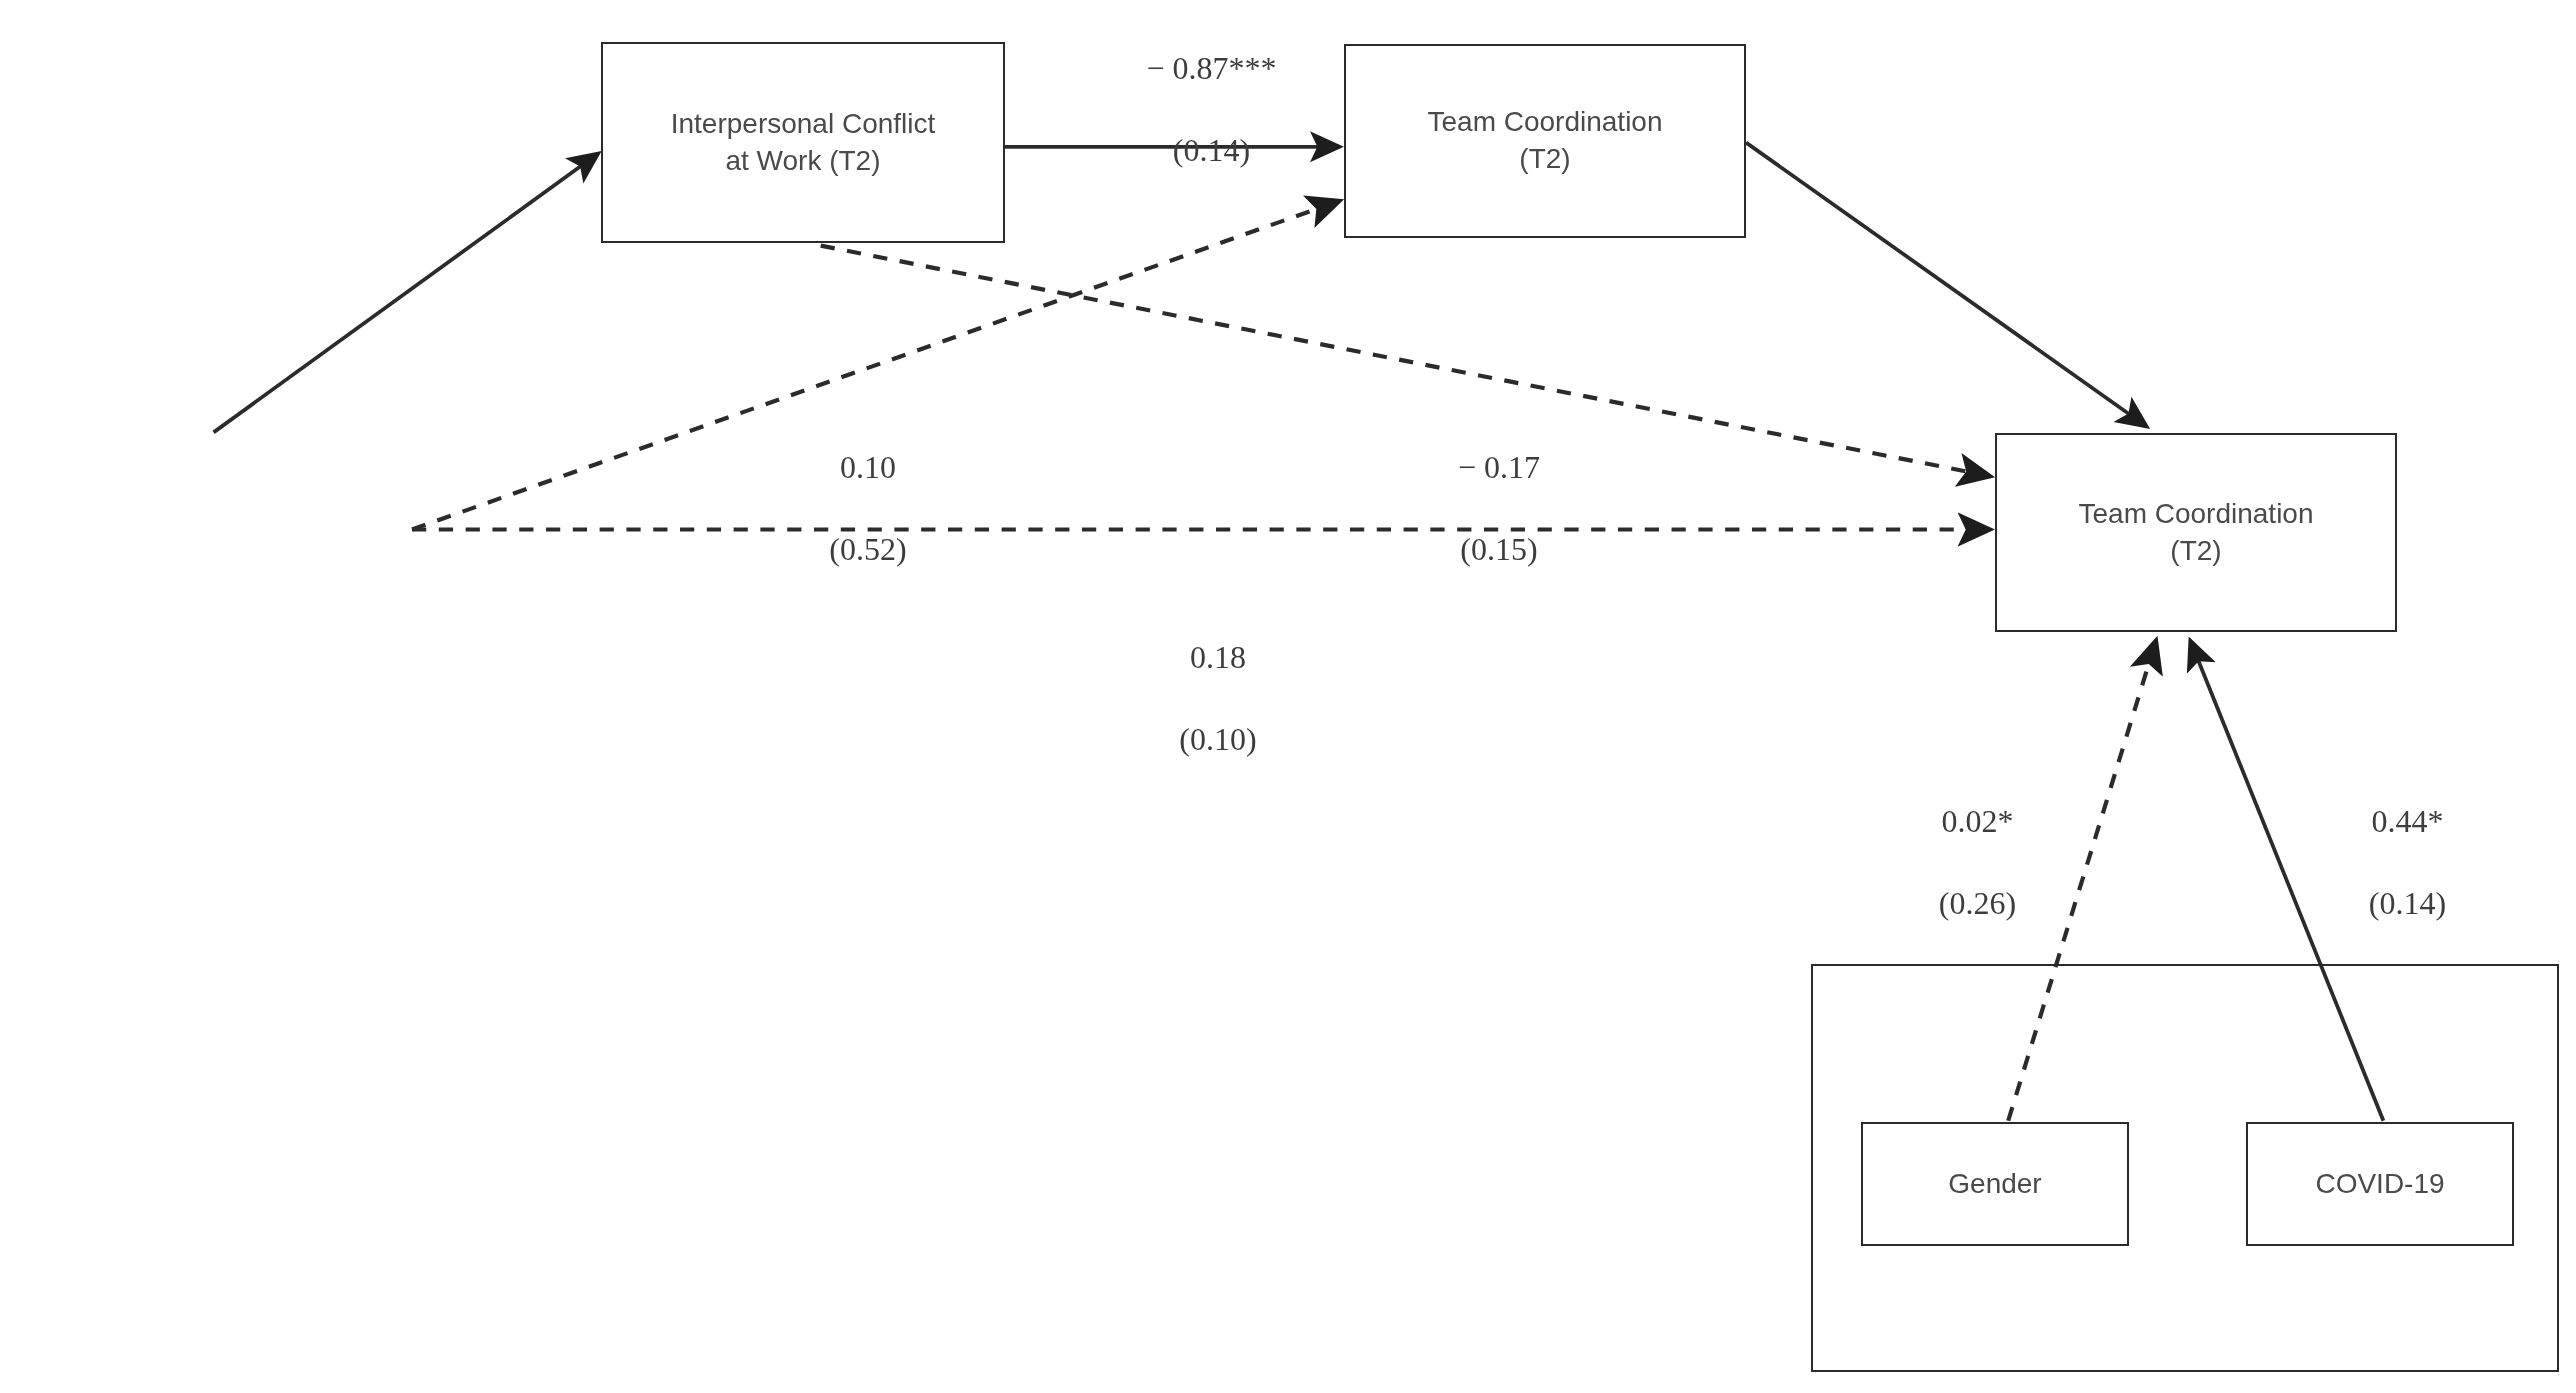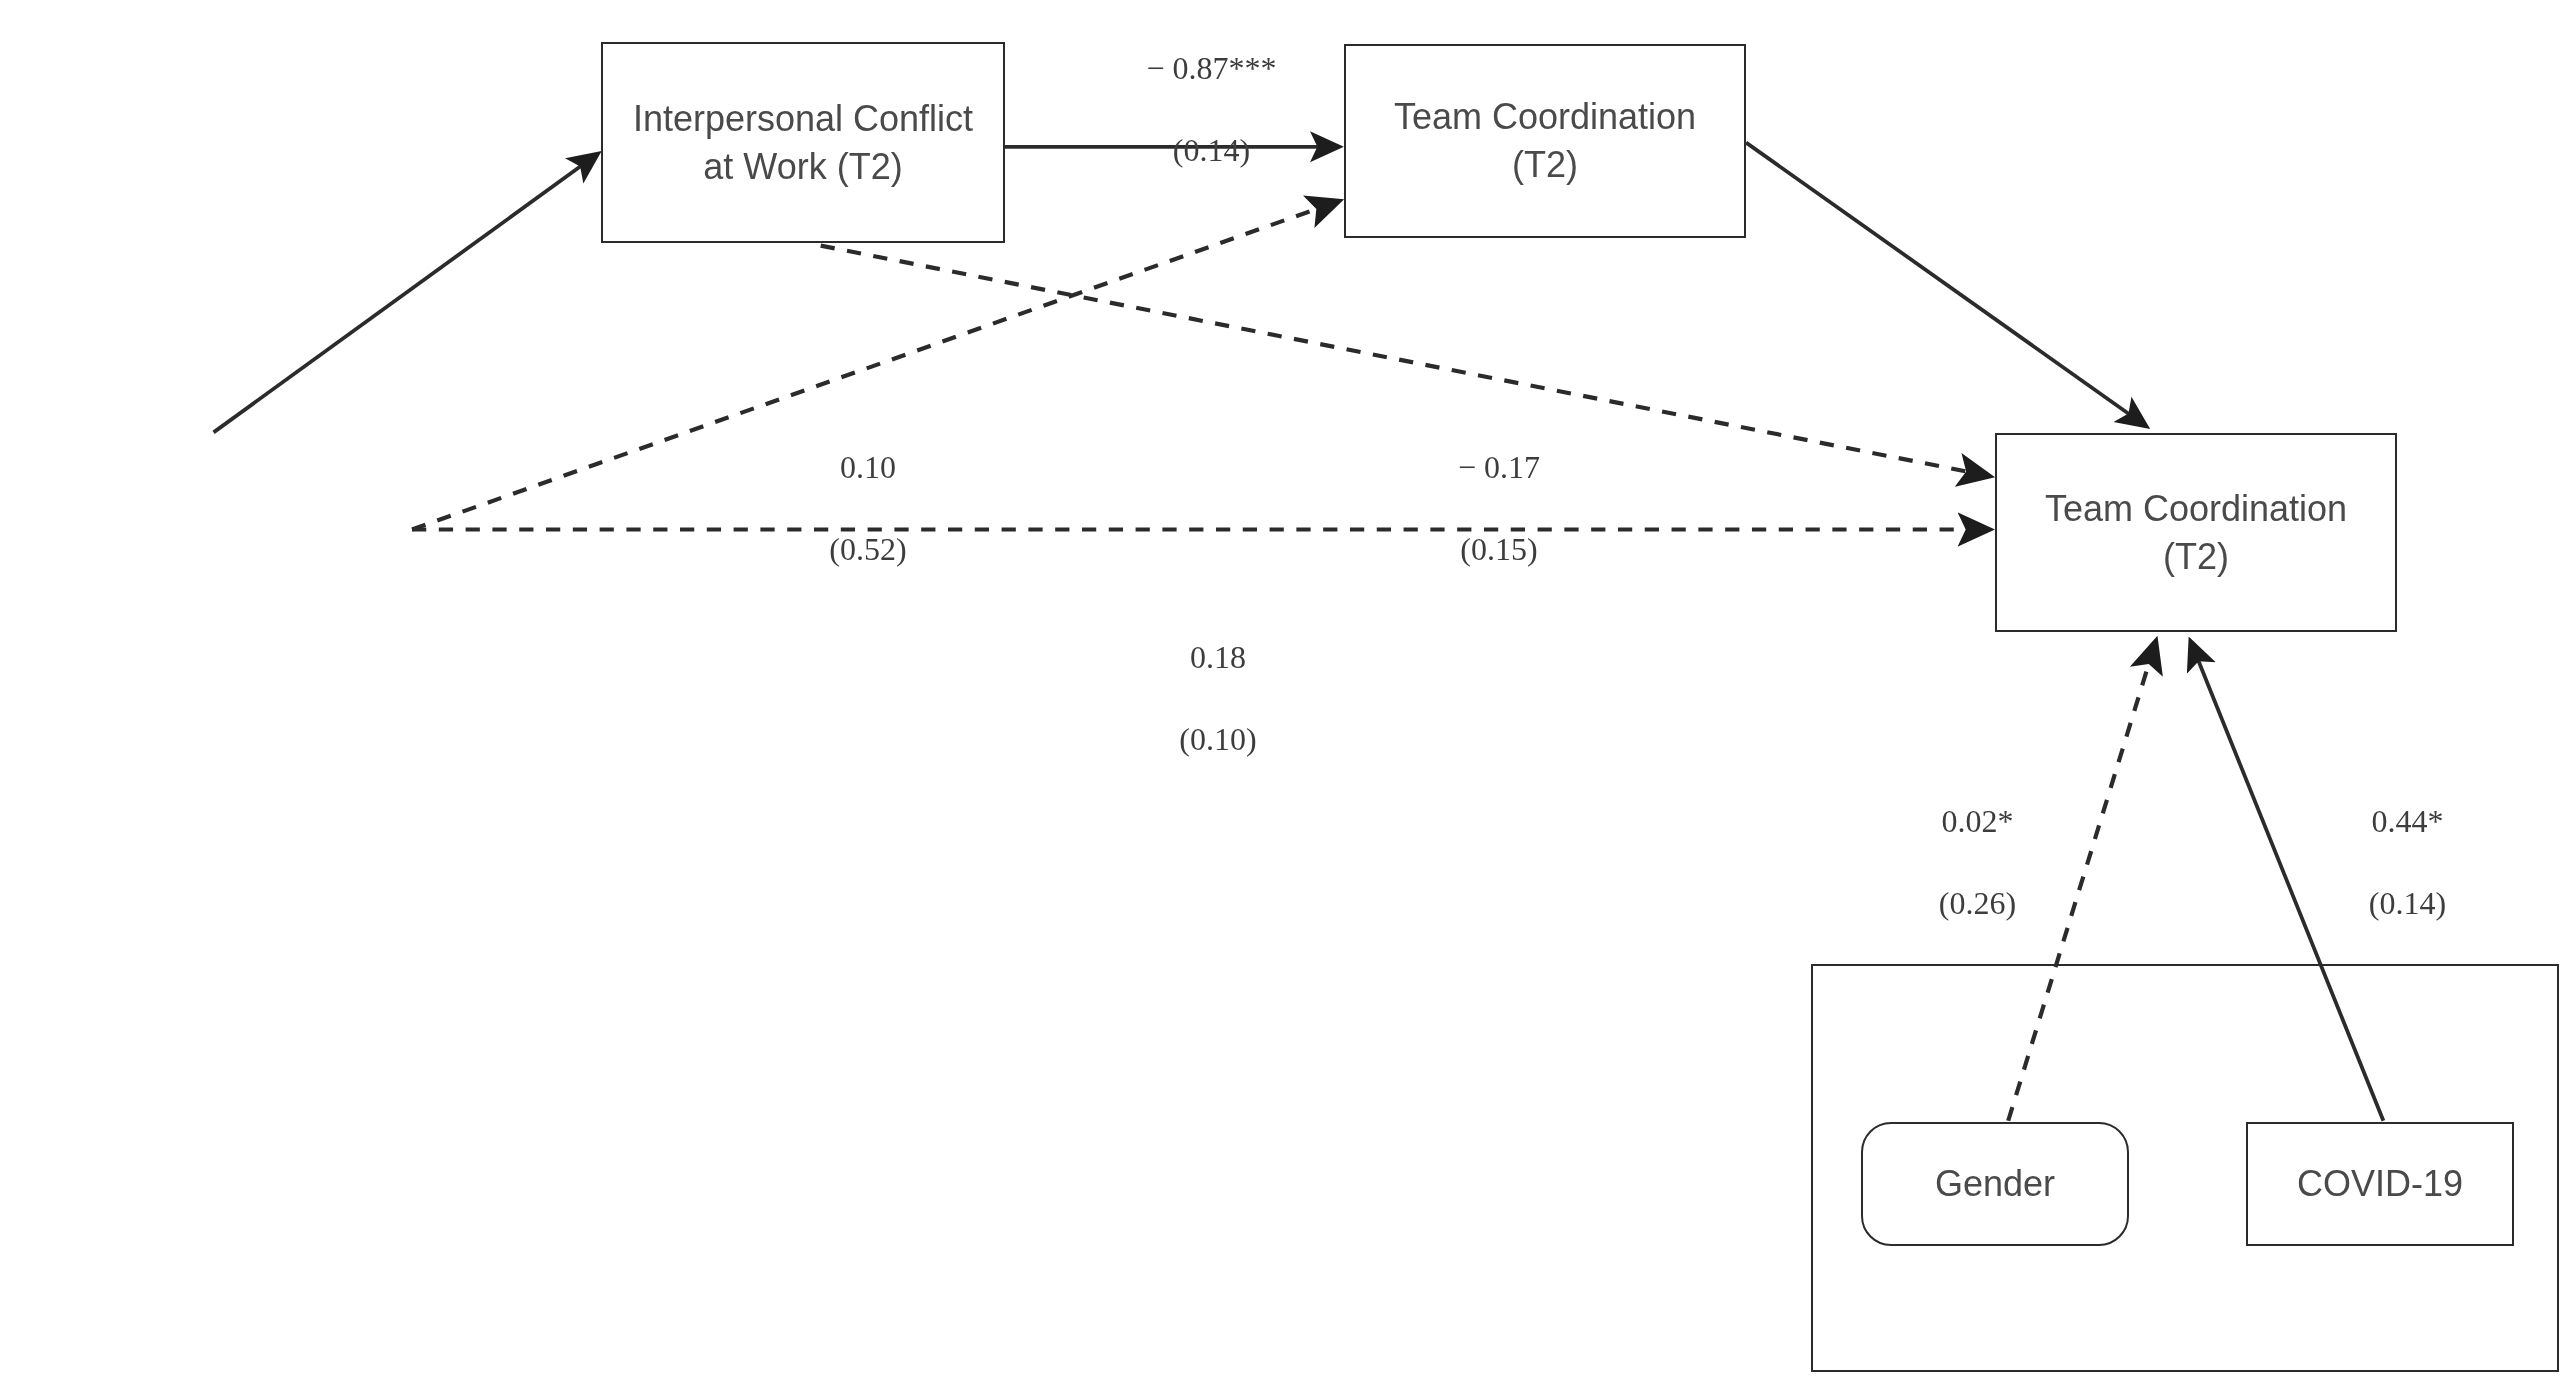--- a/index.html
+++ b/index.html
@@ -27,21 +27,21 @@
   .node-box {
     position: absolute;
     box-sizing: border-box;
     border: 2.5px solid #2b2b2b;
     background: #ffffff;
     display: flex;
     align-items: center;
     justify-content: center;
     text-align: center;
     color: #4a4a4a;
-    font-size: 36px;
+    font-size: 28px;
     line-height: 1.32;
     font-family: "Liberation Sans", sans-serif;
   }
   .node-box .node-label {
     padding: 0 8.4px;
     white-space: pre-line;
   }
   .group-box {
     position: absolute;
     box-sizing: border-box;
@@ -107,21 +107,21 @@
   <div class="node-box" style="left:1344px; top:44px; width:402px; height:194px;">
     <span class="node-label">Team Coordination
 (T2)</span>
   </div>
 
   <div class="node-box" style="left:1995px; top:433px; width:402px; height:199px;">
     <span class="node-label">Team Coordination
 (T2)</span>
   </div>
 
-  <div class="node-box" style="left:1861px; top:1122px; width:268px; height:124px;border-radius:30px;">
+  <div class="node-box" style="left:1861px; top:1122px; width:268px; height:124px;">
     <span class="node-label">Gender</span>
   </div>
 
   <div class="node-box" style="left:2246px; top:1122px; width:268px; height:124px;">
     <span class="node-label">COVID-19</span>
   </div>
 
 
   <div class="path-label" style="left:1107px; top:6.7px; width:209px;">
     <span class="coef">− 0.87***</span>

